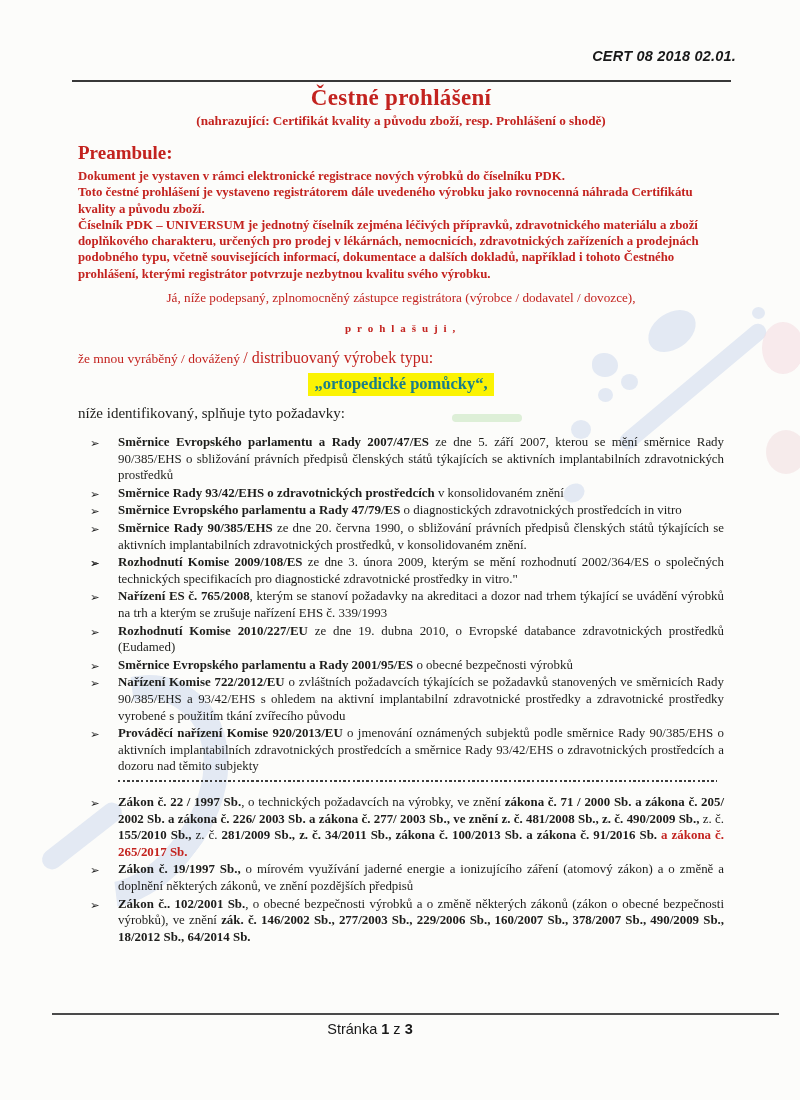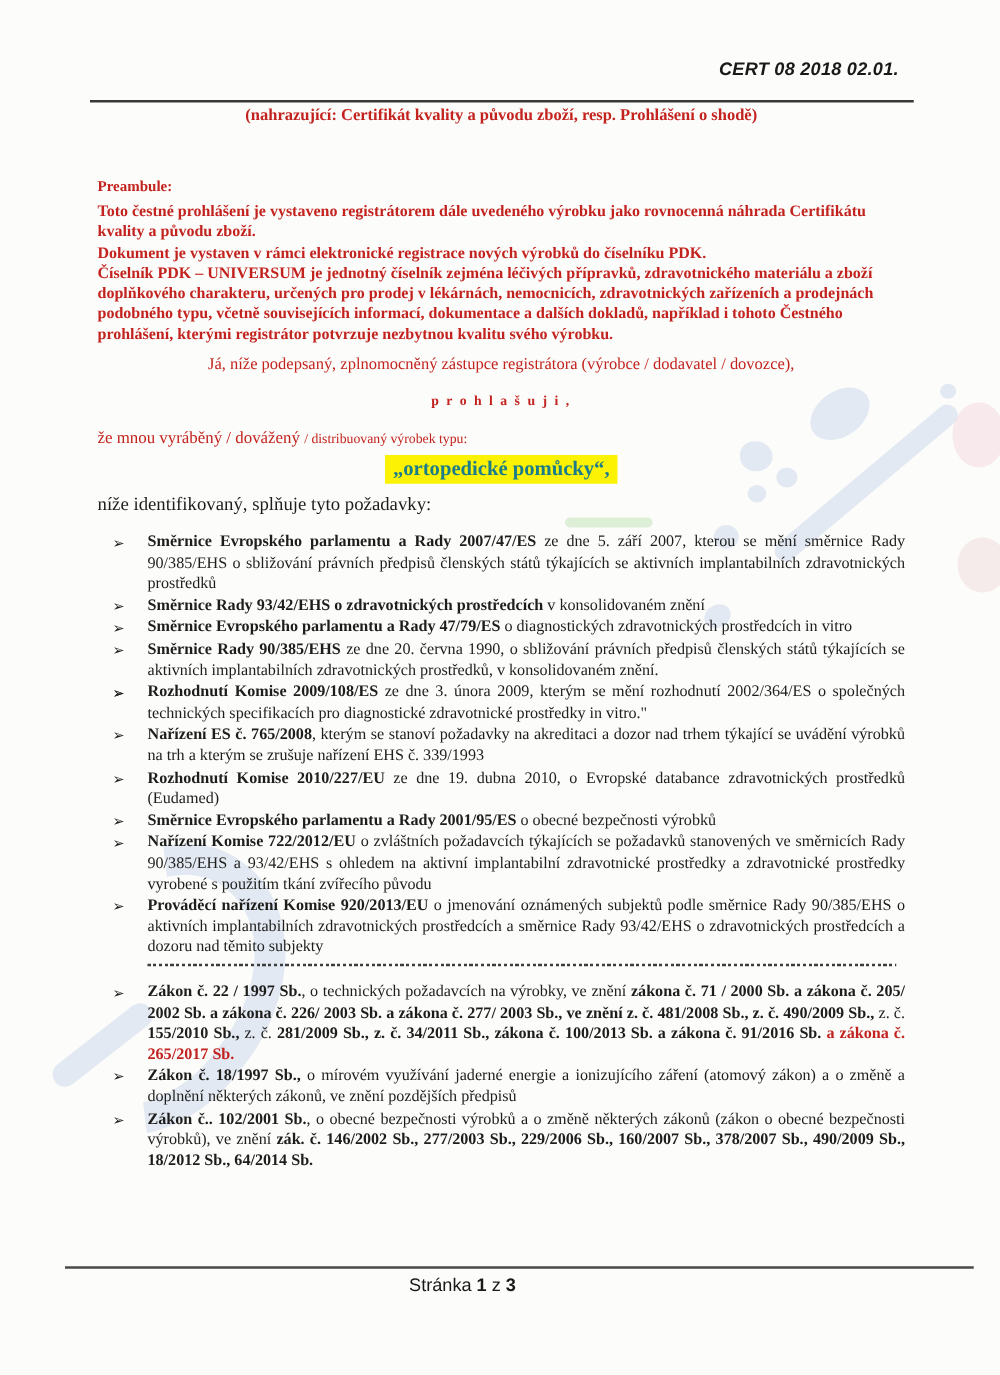--- a/index.html
+++ b/index.html
@@ -33,45 +33,45 @@
     border-radius:52% 58% 50% 60%;transform:rotate(38deg);
   }
   .wm-tail{left:34px;top:826px;width:96px;height:20px;border-radius:12px;transform:rotate(-38deg);}
   .smudge{position:absolute;z-index:0;border-radius:50%;}
   .smudge-pink1{left:762px;top:322px;width:42px;height:52px;background:rgba(243,216,221,.5);}
   .smudge-pink2{left:766px;top:430px;width:40px;height:44px;background:rgba(240,214,218,.45);}
   .smudge-green{left:452px;top:414px;width:70px;height:8px;background:rgba(190,225,180,.5);border-radius:6px;}
 
   
   .header-code{
-    position:absolute;top:48px;right:81px;z-index:2;
+    position:absolute;top:48px;right:64px;z-index:2;
     font-family:"Liberation Sans","DejaVu Sans",sans-serif;
     font-style:italic;font-weight:600;font-size:14.5px;letter-spacing:.2px;color:#191919;
   }
   .footer-rule{position:absolute;left:52px;top:1013px;width:727px;border-top:2px solid #4a4a4a;z-index:2;}
   .footer-text{
     position:absolute;left:0;top:1021px;width:740px;text-align:center;z-index:2;
     font-family:"Liberation Sans","DejaVu Sans",sans-serif;font-size:14.5px;color:#191919;
   }
 
   
   .content{position:absolute;left:78px;top:80px;width:646px;z-index:1;}
   .rule-top{border-top:2.2px solid #383838;margin-left:-6px;width:659px;}
   .title{
     margin:3px 0 0;text-align:center;color:var(--accent-red);
     font-size:23px;font-weight:bold;letter-spacing:.3px;
   }
   .subtitle{margin-top:2px;text-align:center;color:var(--accent-red);font-weight:bold;font-size:13.2px;}
-  .preamble-heading{margin:42px 0 0;color:var(--accent-red);font-weight:bold;font-size:12px;}
+  .preamble-heading{margin:13px 0 0;color:var(--accent-red);font-weight:bold;font-size:19px;}
   .preamble-p{margin:0;color:var(--accent-red);font-weight:bold;font-size:12.8px;line-height:16.3px;}
   .preamble-p:first-of-type{margin-top:4px;}
   .intro{margin:8px 0 0;text-align:center;color:var(--accent-red);font-size:13.2px;}
   .verb{margin:16px 0 0;text-align:center;color:var(--accent-red);font-weight:bold;font-size:11px;letter-spacing:1.6px;}
   .product-line{margin:15px 0 0;color:var(--accent-red);font-size:13.5px;}
-  .product-line .small{font-size:11px;}
+  .product-line .small{font-size:16px;}
   .product-wrap{margin-top:6px;text-align:center;}
   .product-name{
     display:inline-block;background:var(--highlight-yellow);color:var(--product-teal);
     font-weight:bold;font-size:16.5px;padding:1px 6px 2px;
     text-decoration-thickness:1.5px;
   }
   .req-intro{margin:9px 0 0;font-size:15px;}
   ul.req{list-style:none;margin:12px 0 0;padding:0 0 0 12px;font-size:12.9px;line-height:16.6px;text-align:justify;}
   ul.req li{position:relative;padding-left:28px;margin:0 0 1px;}
   ul.req .bullet{
@@ -102,25 +102,26 @@
   <div class="wm wm-tail"></div>
   <div class="smudge smudge-pink1"></div>
   <div class="smudge smudge-pink2"></div>
   <div class="smudge smudge-green"></div>
 
   <div class="header-code">CERT  08 2018 02.01.</div>
 
   <div class="content">
     <div class="rule-top"></div>
 
+    <h1 class="title">Čestné prohlášení</h1>
     <div class="subtitle">(nahrazující: Certifikát kvality a původu zboží, resp. Prohlášení o shodě)</div>
 
     <h2 class="preamble-heading">Preambule:</h2>
+    <p class="preamble-p">Dokument je vystaven v rámci elektronické registrace nových výrobků do číselníku PDK.</p>
     <p class="preamble-p">Toto čestné prohlášení je vystaveno registrátorem dále uvedeného výrobku jako rovnocenná náhrada Certifikátu kvality a původu zboží.</p>
-    <p class="preamble-p">Dokument je vystaven v rámci elektronické registrace nových výrobků do číselníku PDK.</p>
     <p class="preamble-p">Číselník PDK – UNIVERSUM je jednotný číselník zejména léčivých přípravků, zdravotnického materiálu a zboží doplňkového charakteru, určených pro prodej v lékárnách, nemocnicích, zdravotnických zařízeních a prodejnách podobného typu, včetně souvisejících informací, dokumentace a dalších dokladů, například i tohoto Čestného prohlášení, kterými registrátor potvrzuje nezbytnou kvalitu svého výrobku.</p>
 
     <p class="intro">Já, níže podepsaný, zplnomocněný zástupce registrátora (výrobce / dodavatel / dovozce),</p>
     <p class="verb">p r o h l a š u j i ,</p>
 
     <p class="product-line"><span>že mnou vyráběný / dovážený </span><span class="small">/ distribuovaný výrobek typu:</span></p>
 
     <div class="product-wrap">
       <span class="product-name">„ortopedické pomůcky“,</span>
     </div>
@@ -138,20 +139,20 @@
         <li><span class="bullet">➢</span><span><b>Rozhodnutí Komise 2010/227/EU</b><span> ze dne 19. dubna 2010, o Evropské databance zdravotnických prostředků (Eudamed)</span></span></li>
         <li><span class="bullet">➢</span><span><b>Směrnice Evropského parlamentu a Rady 2001/95/ES</b><span> o obecné bezpečnosti výrobků</span></span></li>
         <li><span class="bullet">➢</span><span><b>Nařízení Komise 722/2012/EU</b><span> o zvláštních požadavcích týkajících se požadavků stanovených ve směrnicích Rady 90/385/EHS a 93/42/EHS s ohledem na aktivní implantabilní zdravotnické prostředky a zdravotnické prostředky vyrobené s použitím tkání zvířecího původu</span></span></li>
         <li><span class="bullet">➢</span><span><b>Prováděcí nařízení Komise  920/2013/EU</b><span> o jmenování oznámených subjektů podle směrnice Rady 90/385/EHS o aktivních implantabilních zdravotnických prostředcích a směrnice Rady 93/42/EHS o zdravotnických prostředcích a dozoru nad těmito subjekty</span></span></li>
       </ul>
 
     <div class="dashed"></div>
 
     <ul class="req laws">
         <li><span class="bullet">➢</span><span><b>Zákon č. 22 / 1997 Sb.</b><span>, o technických požadavcích na výrobky, ve znění </span><b>zákona č. 71 / 2000 Sb. a zákona č. 205/ 2002 Sb. a zákona č. 226/ 2003 Sb. a zákona č. 277/ 2003 Sb., ve znění z. č. 481/2008 Sb., z. č. 490/2009 Sb.,</b><span> z. č. </span><b>155/2010 Sb.,</b><span> z. č. </span><b>281/2009 Sb., z. č. 34/2011 Sb., zákona č. 100/2013 Sb. a zákona č. 91/2016 Sb.</b><b class="red"> a zákona č. 265/2017 Sb.</b></span></li>
-        <li><span class="bullet">➢</span><span><b>Zákon č. 18/1997 Sb.,</b><span> o mírovém využívání jaderné energie a ionizujícího záření (atomový zákon) a o změně a doplnění některých zákonů, ve znění pozdějších předpisů</span></span></li>
+        <li><span class="bullet">➢</span><span><b>Zákon č. 19/1997 Sb.,</b><span> o mírovém využívání jaderné energie a ionizujícího záření (atomový zákon) a o změně a doplnění některých zákonů, ve znění pozdějších předpisů</span></span></li>
         <li><span class="bullet">➢</span><span><b>Zákon č.. 102/2001 Sb.</b><span>, o obecné bezpečnosti výrobků a o změně některých zákonů (zákon o obecné bezpečnosti výrobků), ve znění </span><b>zák. č. 146/2002 Sb., 277/2003 Sb., 229/2006 Sb., 160/2007 Sb., 378/2007 Sb., 490/2009 Sb., 18/2012 Sb., 64/2014 Sb.</b></span></li>
       </ul>
   </div>
 
   <div class="footer-rule"></div>
   <div class="footer-text"><span>Stránka </span><b>1</b><span> z </span><b>3</b></div>
 </div>
 
 </body></html>

